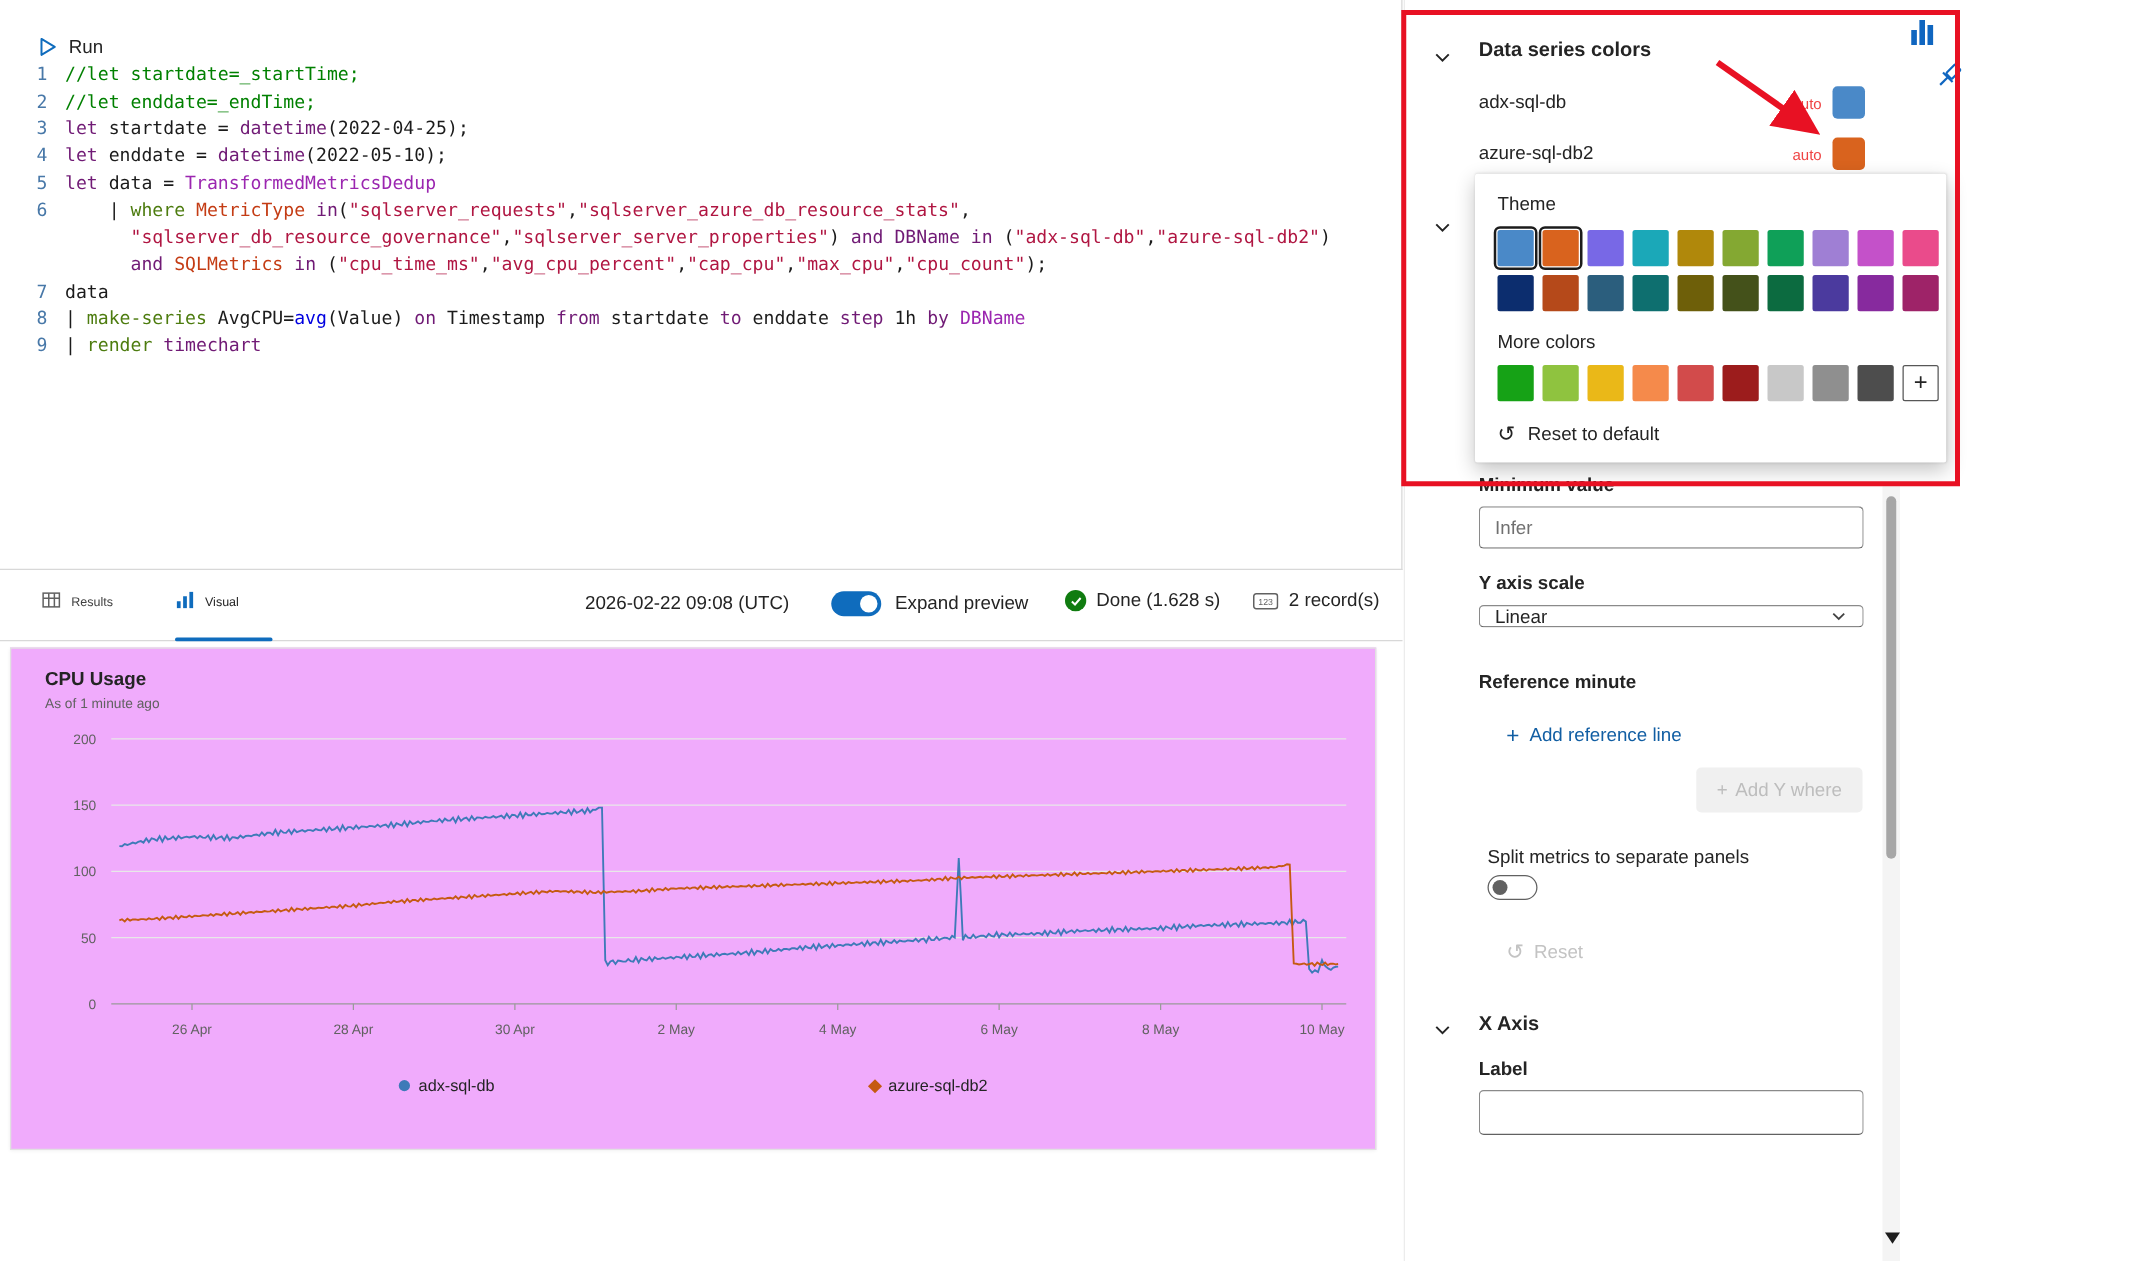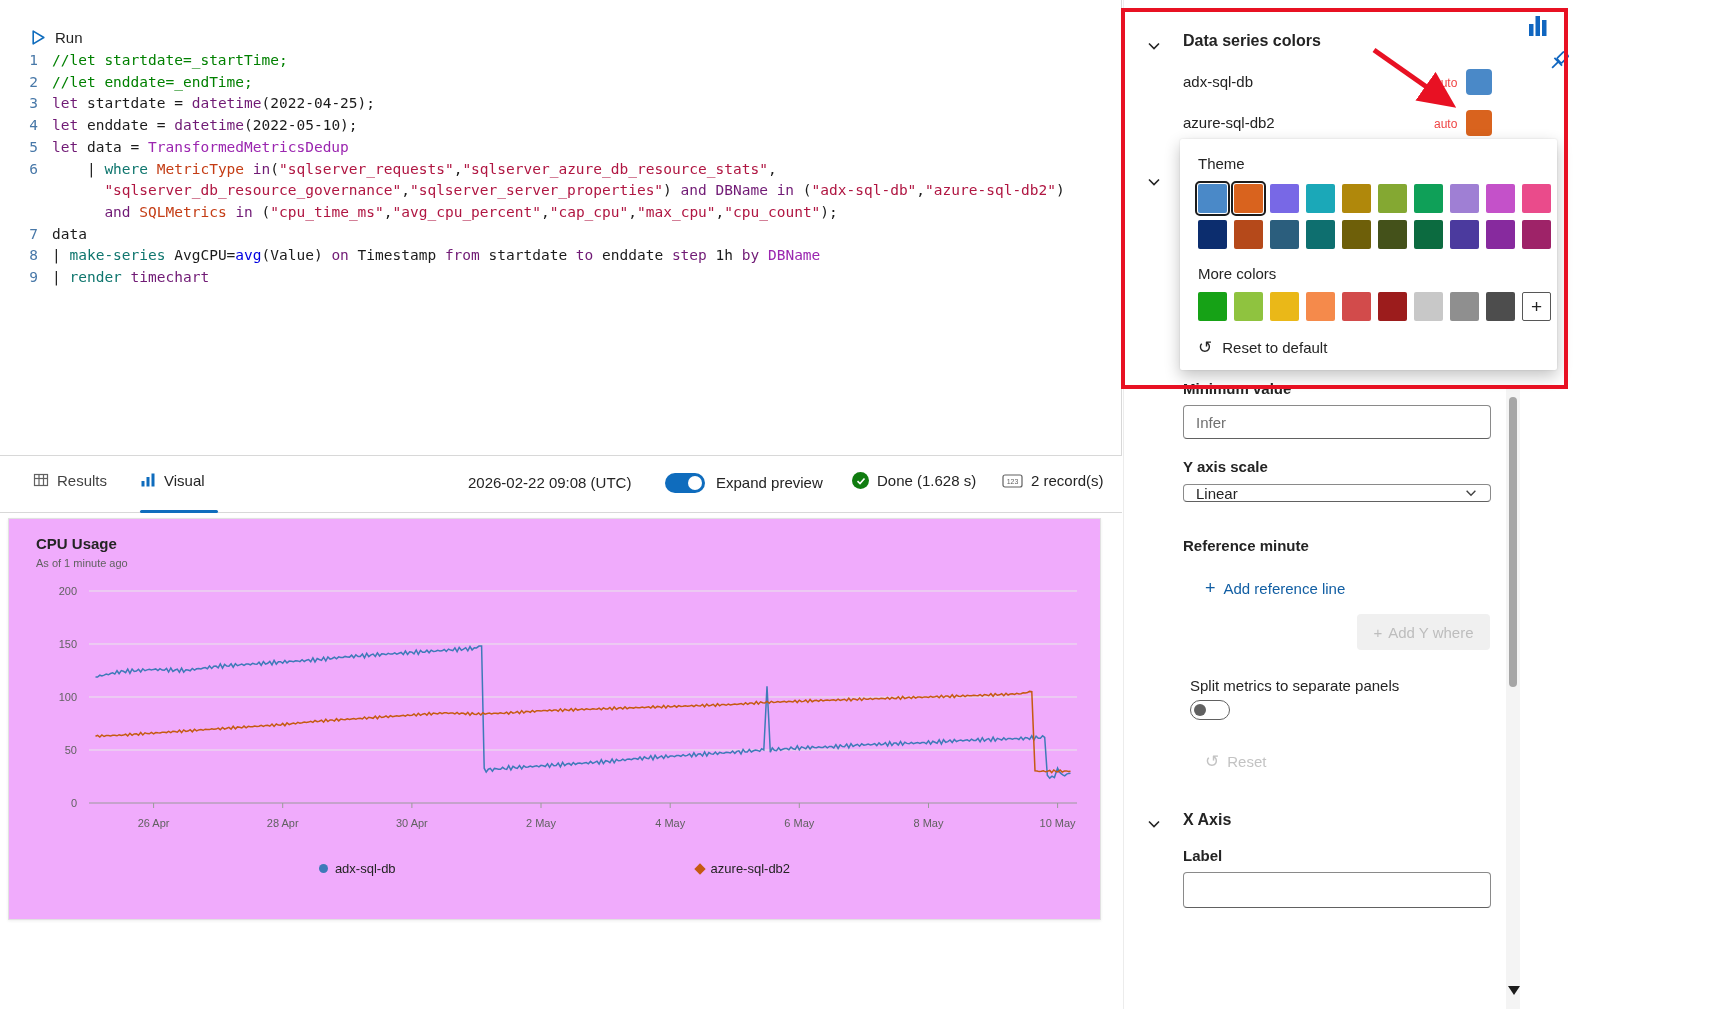--- a/index.html
+++ b/index.html
@@ -12,31 +12,31 @@
     border-right:1px solid #d8d8d8; border-bottom:1px solid #d8d8d8; background:#fff; }
   .run-row { position:absolute; left:30px; top:16px; display:flex; align-items:center; gap:8px; cursor:pointer;margin-top:13px; }
   .run-row span { font-size:15px; color:#242424; }
   .code-area { position:absolute; left:0; top:50px; width:1120px;
     font-family:"DejaVu Sans Mono","Liberation Mono",monospace; font-size:14.5px; line-height:21.7px; }
   .code-row { display:flex; white-space:pre; }
   .lnum { width:52px; text-align:right; padding-right:14px; color:#4878a8; flex:0 0 52px; }
   .ltext { flex:1; }
   .tok-comment { color:#008000; }
   .tok-kw { color:#701a75; }
-  .tok-op { color:#0f766e; }
+  .tok-op { color:#4d7c0f; }
   .tok-col { color:#c43c14; }
   .tok-str { color:#b01642; }
   .tok-table { color:#9b26b0; }
   .tok-fn { color:#0000e0; }
   .tok-plain { color:#1b1b1b; }
 
   
   .results-bar { position:absolute; left:0; top:457px; width:1122px; height:56px;
     border-bottom:1px solid #d8d8d8; background:#fff; }
-  .tab { position:absolute; display:flex; align-items:flex-start; gap:8px; cursor:pointer; font-size:15px; }
+  .tab { position:absolute; display:flex; align-items:flex-end; gap:8px; cursor:pointer; font-size:10px; }
   .tab-underline { position:absolute; left:140px; top:53px; width:78px; height:3px; background:#0f6cbd; border-radius:2px; }
   .bar-text { position:absolute; font-size:15px; color:#242424; }
   .toggle { width:40px; height:20px; border-radius:10px; position:absolute; cursor:pointer; }
   .toggle.on { background:#0f6cbd; }
   .toggle.on::after { content:""; position:absolute; right:3px; top:3px; width:14px; height:14px; border-radius:50%; background:#fff; }
   .toggle.off { background:#fff; border:1px solid #616161; }
   .toggle.off::after { content:""; position:absolute; left:3px; top:3px; width:12px; height:12px; border-radius:50%; background:#616161; }
   .status-done { position:absolute; display:flex; align-items:center; gap:8px; font-size:15px; }
   .check-circle { width:17px; height:17px; border-radius:50%; background:#107c10; display:flex; align-items:center; justify-content:center; }
 

